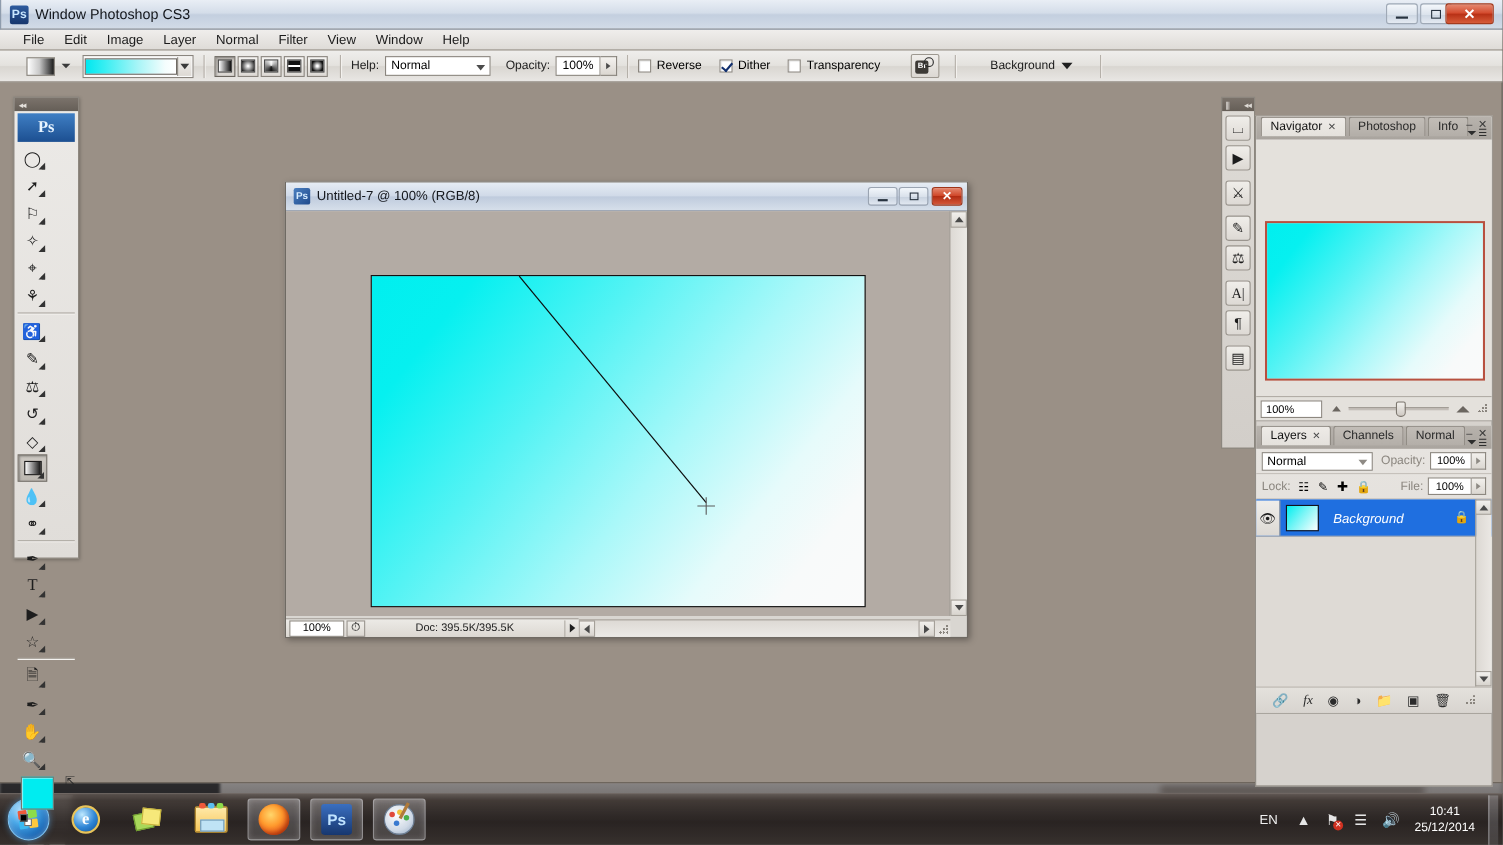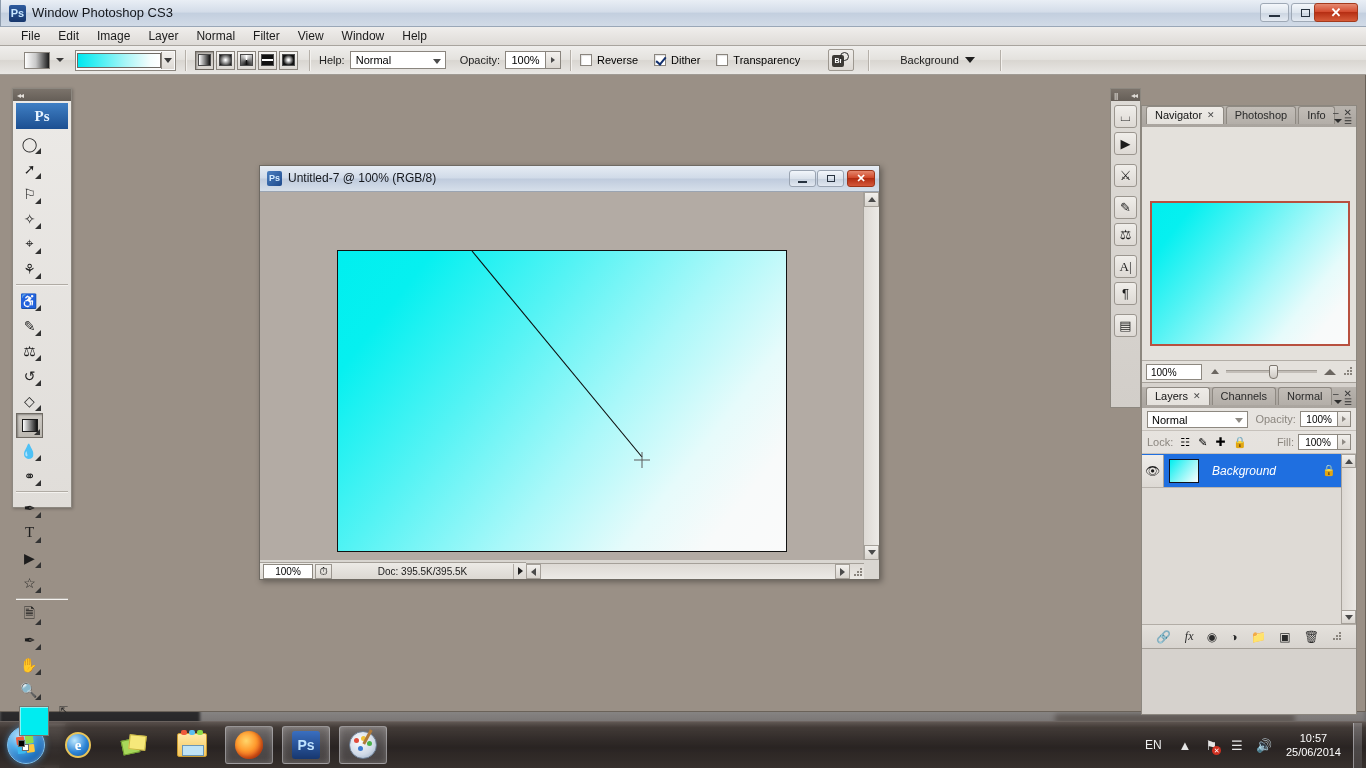--- a/index.html
+++ b/index.html
@@ -903,21 +903,21 @@
           <span style="width:0;height:0;border-top:3px solid transparent;border-bottom:3px solid transparent;border-left:4px solid #8e8a84;"></span>
         </div>
       </div>
 
       <div class="lay-row">
         <span class="dim-label">Lock:</span>
         <span style="margin-left:7px;font-size:11px;">☷</span>
         <span style="margin-left:8px;font-size:11px;">✎</span>
         <span style="margin-left:8px;font-size:12px;">✚</span>
         <span style="margin-left:8px;font-size:11px;">🔒</span>
-        <span class="dim-label" style="margin-left:auto;">Fill:</span>
+        <span class="dim-label" style="margin-left:auto;">File:</span>
         <div class="num-field" style="margin-left:4px;">100%</div>
         <div class="num-step">
           <span style="width:0;height:0;border-top:3px solid transparent;border-bottom:3px solid transparent;border-left:4px solid #8e8a84;"></span>
         </div>
       </div>
 
       <div id="layer-list">
         <div class="layer-item">
           <span class="layer-eye">👁</span>
           <span class="layer-thumb"></span>
@@ -999,18 +999,18 @@
   <div id="tray">
     <span style="font-size:12px;margin-right:10px;">EN</span>
     <span class="tray-ico">▲</span>
     <span class="tray-ico" style="position:relative;">
       ⚑
       <span style="position:absolute;right:-4px;bottom:-2px;width:9px;height:9px;border-radius:50%;background:#d03020;color:#fff;font-size:7px;line-height:9px;text-align:center;">✕</span>
     </span>
     <span class="tray-ico">☰</span>
     <span class="tray-ico">🔊</span>
     <div id="tray-clock">
-      <div>10:57</div>
-      <div>25/06/2014</div>
+      <div>10:41</div>
+      <div>25/12/2014</div>
     </div>
     <div id="show-desktop"></div>
   </div>
 </div>
 
 </body></html>

